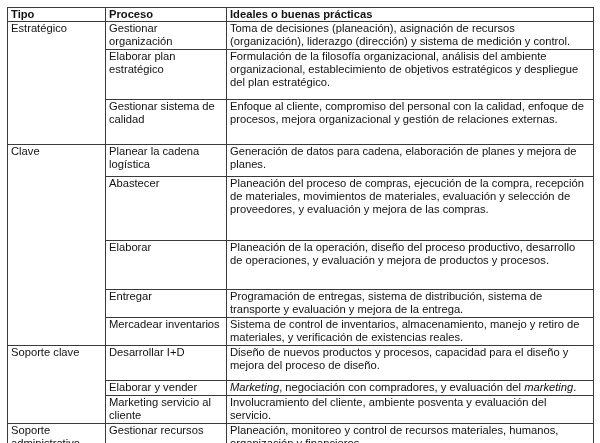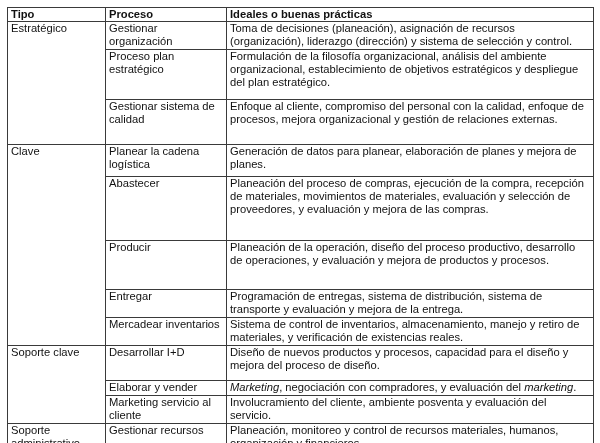--- a/index.html
+++ b/index.html
@@ -34,42 +34,42 @@
   <tbody>
       <tr>
     <th>Tipo</th>
     <th>Proceso</th>
     <th>Ideales o buenas prácticas</th>
   </tr>
 
   <tr style="height:28px">
     <td rowspan="3">Estratégico</td>
     <td class="just">Gestionar organización</td>
-    <td class="just">Toma de decisiones (planeación), asignación de recursos (organización), liderazgo (dirección) y sistema de selección y control.</td>
+    <td class="just">Toma de decisiones (planeación), asignación de recursos (organización), liderazgo (dirección) y sistema de medición y control.</td>
   </tr>
   <tr style="height:50px">
-    <td class="just">Proceso plan estratégico</td>
+    <td class="just">Elaborar plan estratégico</td>
     <td class="just">Formulación de la filosofía organizacional, análisis del ambiente organizacional, establecimiento de objetivos estratégicos y despliegue del plan estratégico.</td>
   </tr>
   <tr style="height:45px">
     <td class="just">Gestionar sistema de calidad</td>
     <td class="just">Enfoque al cliente, compromiso del personal con la calidad, enfoque de procesos, mejora organizacional y gestión de relaciones externas.</td>
   </tr>
 
   <tr style="height:32px">
     <td rowspan="5">Clave</td>
     <td class="just">Planear la cadena logística</td>
-    <td class="just">Generación de datos para planear, elaboración de planes y mejora de planes.</td>
+    <td class="just">Generación de datos para cadena, elaboración de planes y mejora de planes.</td>
   </tr>
   <tr style="height:64px">
     <td class="just">Abastecer</td>
     <td class="just">Planeación del proceso de compras, ejecución de la compra, recepción de materiales, movimientos de materiales, evaluación y selección de proveedores, y evaluación y mejora de las compras.</td>
   </tr>
   <tr style="height:49px">
-    <td class="just">Producir</td>
+    <td class="just">Elaborar</td>
     <td class="just">Planeación de la operación, diseño del proceso productivo, desarrollo de operaciones, y evaluación y mejora de productos y procesos.</td>
   </tr>
   <tr style="height:28px">
     <td class="just">Entregar</td>
     <td class="just">Programación de entregas, sistema de distribución, sistema de transporte y evaluación y mejora de la entrega.</td>
   </tr>
   <tr style="height:28px">
     <td class="just">Mercadear inventarios</td>
     <td class="just">Sistema de control de inventarios, almacenamiento, manejo y retiro de materiales, y verificación de existencias reales.</td>
   </tr>

